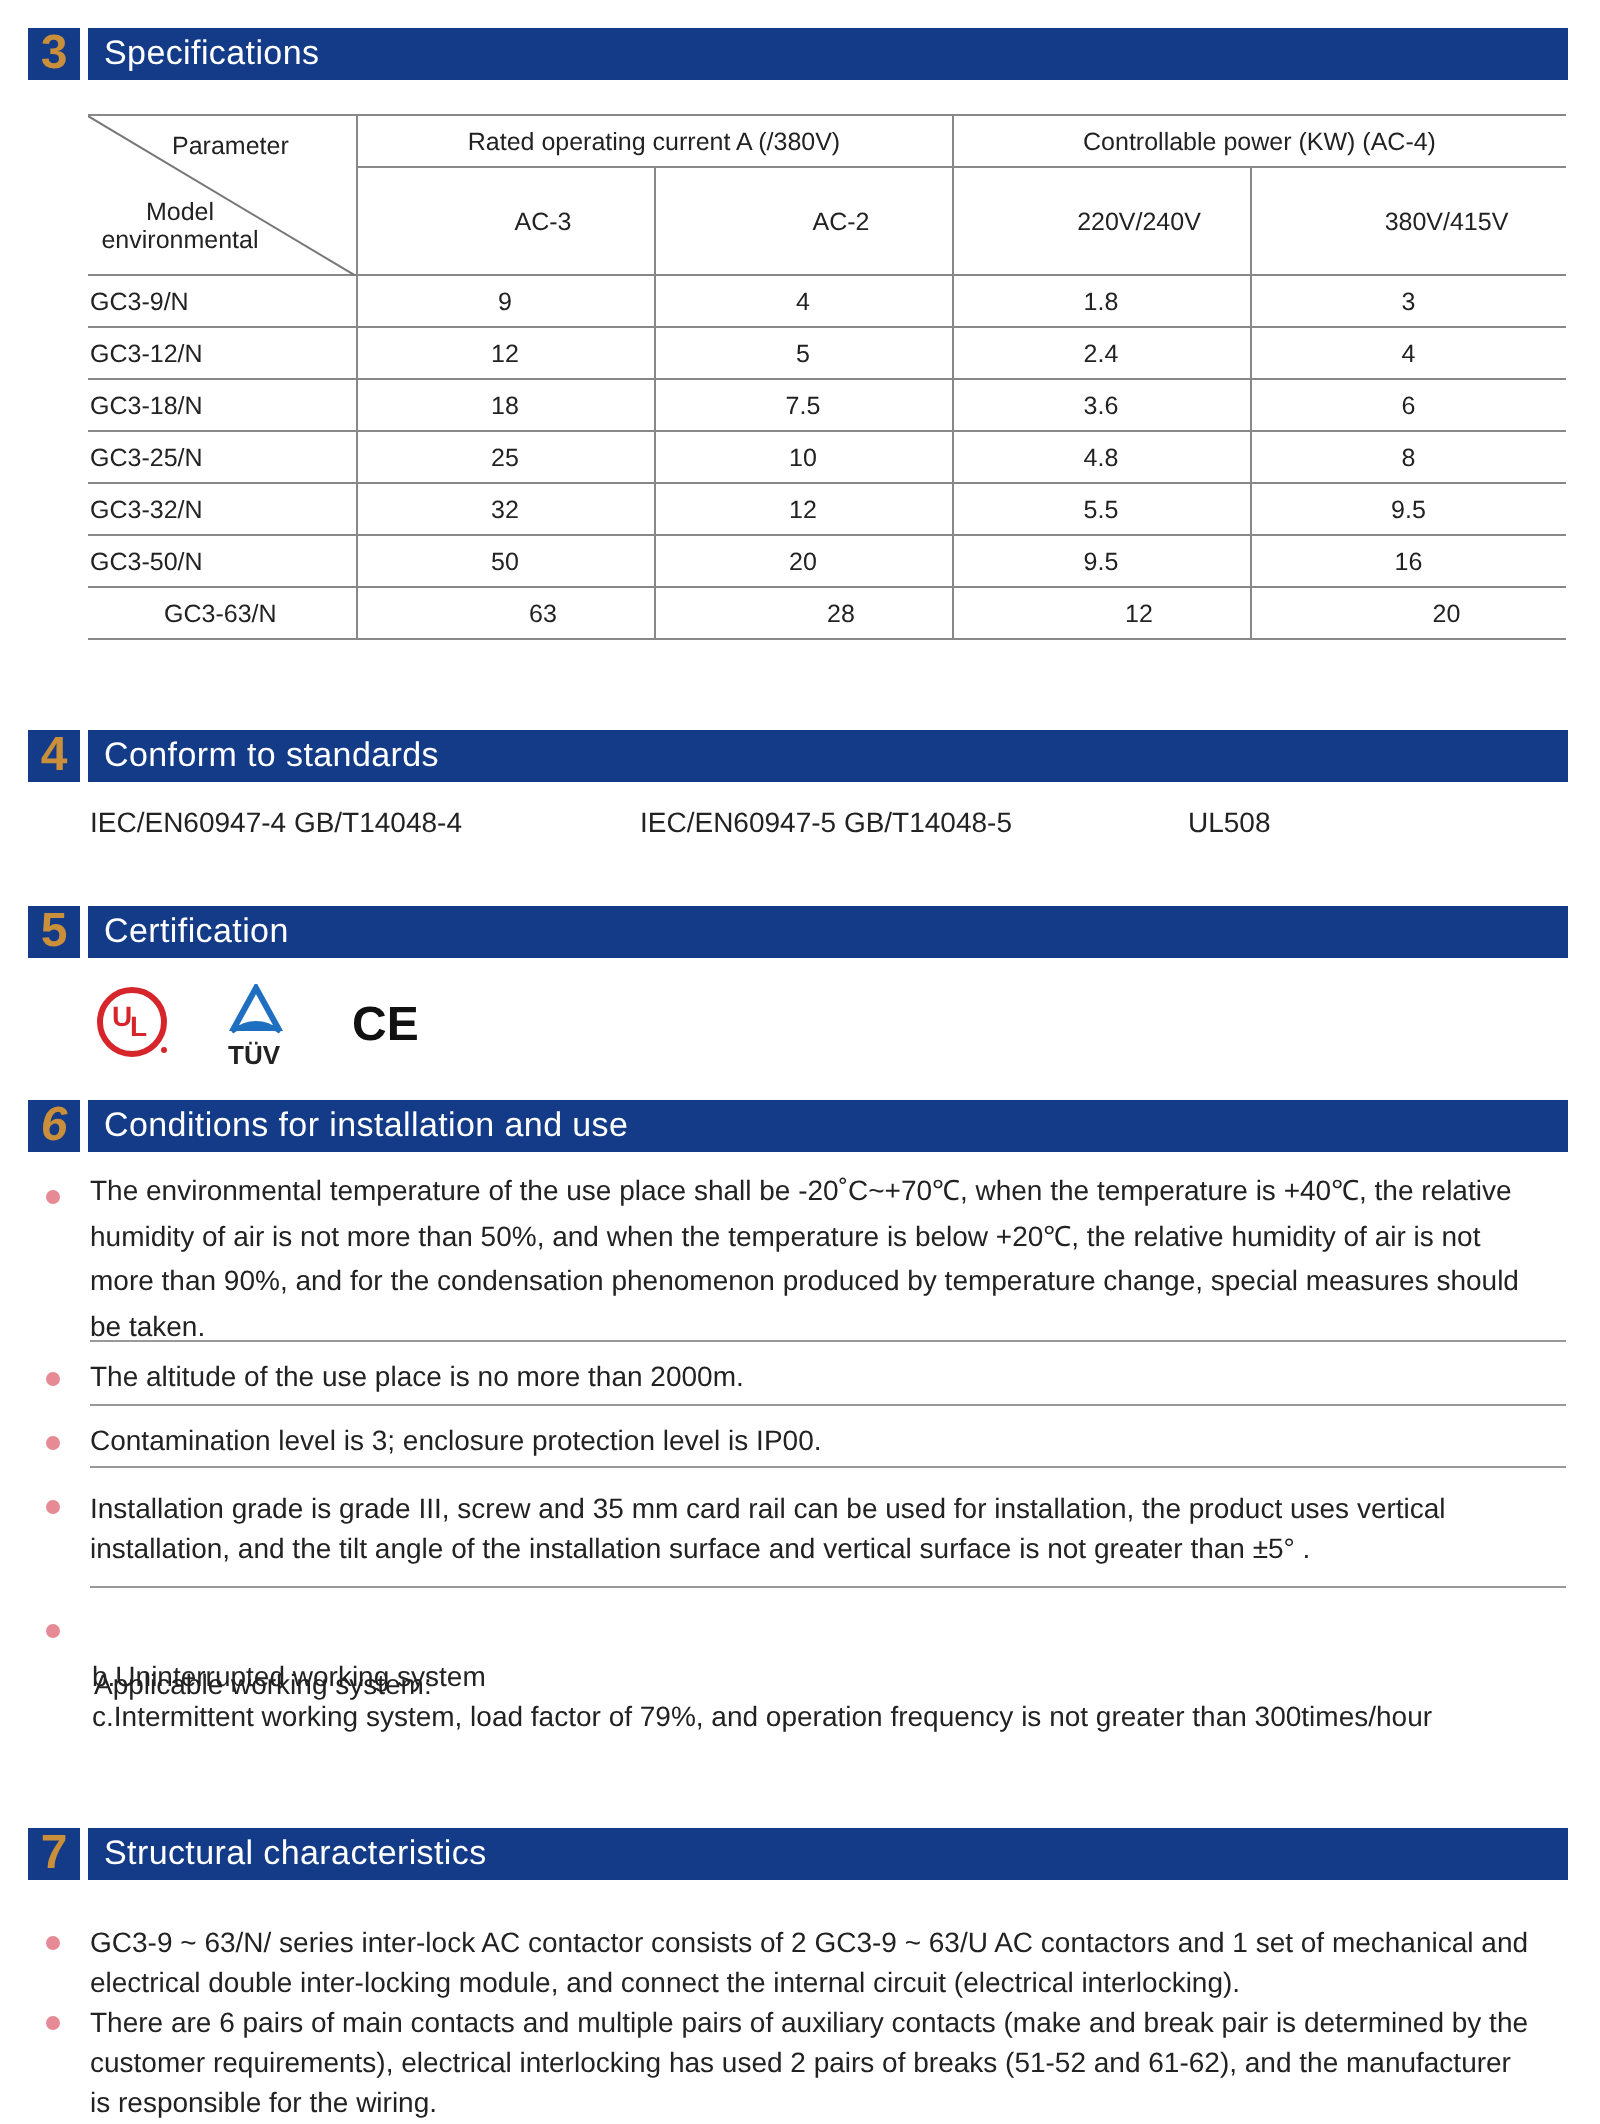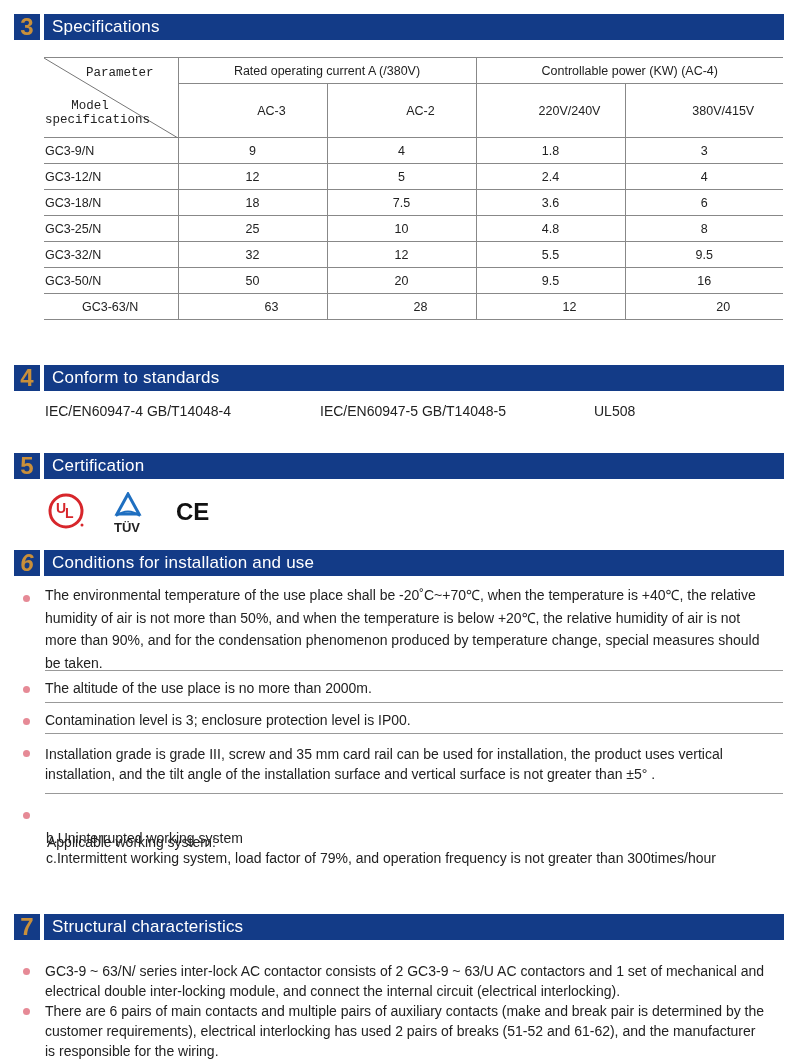--- a/index.html
+++ b/index.html
@@ -11,21 +11,21 @@
                font-size: 24px; line-height: 26px; text-align: center; font-family: "Liberation Sans", sans-serif; }
     .sec-title { margin-left: 4px; flex: 1; height: 26px; background: #133b87; color: #fff;
                  font-size: 17px; line-height: 26px; padding-left: 8px; letter-spacing: 0.2px; }
 
     
     .spec-table { position: absolute; left: 44px; top: 57px; width: 739px; border-collapse: collapse; font-size: 12.5px; color: #222; }
     .spec-table td { border-top: 1px solid #888; text-align: center; height: 26px; }
     .spec-table tr:last-child td { border-bottom: 1px solid #888; padding-left: 38px; }
     .spec-table td.vb { border-left: 1px solid #888; margin-left: 15px; }
     .spec-table td.model { text-align: left; padding-left: 1px; }
-    .diag-cell { position: relative; height: 80px; width: 134px; text-align: center; font-family: Liberation Mono, monospace; }
+    .diag-cell { position: relative; height: 80px; width: 134px; text-align: center; }
     .diag-cell svg { position: absolute; left: 0; top: 0; }
     .diag-param { position: absolute; left: 42px; top: 8px; }
     .diag-model { position: absolute; left: 1px; top: 41px; line-height: 14px; }
 
     .standards { position: absolute; top: 403px; left: 45px; font-size: 14px; color: #222; }
     .standards span { position: absolute; white-space: nowrap; }
 
     .cert-row { position: absolute; top: 492px; left: 48px; height: 42px; }
 
     .cond { position: absolute; left: 0; width: 800px; font-size: 14px; line-height: 20px; color: #222; }
@@ -43,21 +43,21 @@
 </div>
 
 <table class="spec-table">
   <tbody>
       <tr>
     <td rowspan="2" class="diag-cell">
       <svg width="134" height="80">
         <line x1="0" y1="0" x2="134" y2="80" stroke="#777" stroke-width="1"></line>
       </svg>
       <span class="diag-param">Parameter</span>
-      <span class="diag-model" style="width:90px;">Model specifications</span>
+      <span class="diag-model" style="width:90px;">Model environmental</span>
     </td>
     <td colspan="2" class="vb" style="height:26px;">Rated operating current A (/380V)</td>
     <td colspan="2" class="vb">Controllable power (KW)  (AC-4)</td>
   </tr>
   <tr>
     <td class="vb" style="height:54px;width:149px;">AC-3</td>
     <td class="vb" style="width:149px;">AC-2</td>
     <td class="vb" style="width:149px;">220V/240V</td>
     <td class="vb">380V/415V</td>
   </tr>

